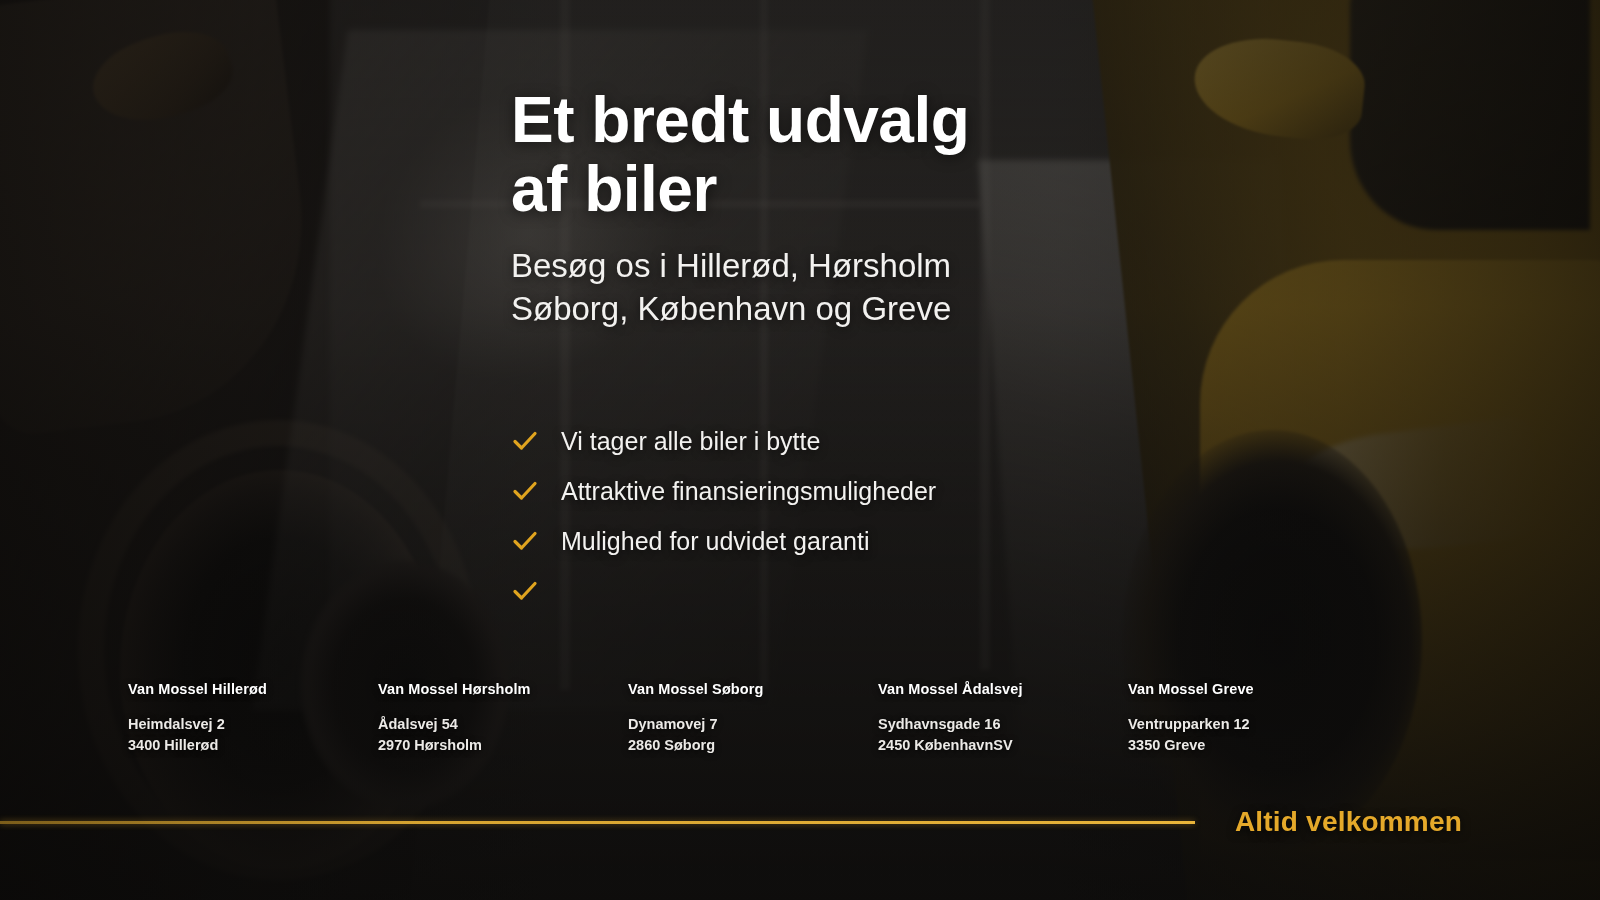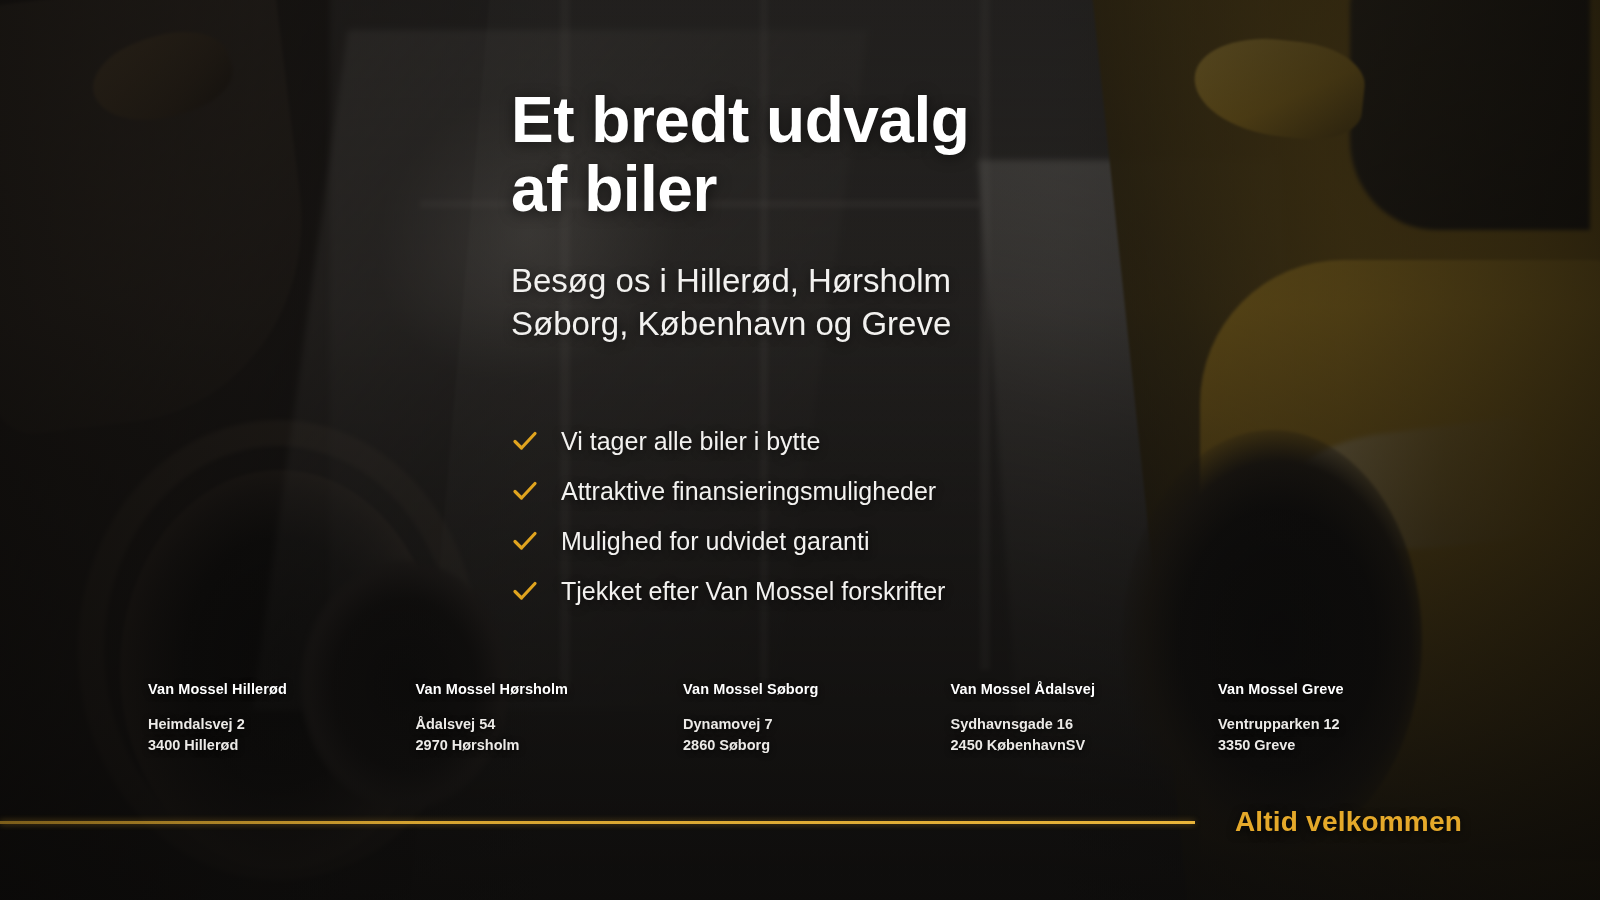--- a/index.html
+++ b/index.html
@@ -157,21 +157,21 @@
   .hero-title{
     font-size:64px;
     font-weight:700;
     line-height:1.08;
     letter-spacing:-0.5px;
     color:#ffffff;
     text-shadow:0 2px 14px rgba(0,0,0,.55);
     white-space:pre-line;
   }
   .hero-sub{
-    margin-top:36px;
+    margin-top:21px;
     font-size:33px;
     font-weight:400;
     line-height:1.30;
     color:#f2f1ef;
     text-shadow:0 2px 10px rgba(0,0,0,.55);
     white-space:pre-line;
   }
 
   .usp-list{
     position:absolute;
@@ -193,24 +193,24 @@
     font-size:25px;
     font-weight:400;
     color:#f3f2f0;
     text-shadow:0 2px 8px rgba(0,0,0,.6);
     white-space:nowrap;
   }
 
   
   .dealers{
     position:absolute;
-    left:148px; top:681px;
+    left:128px; top:681px;
     width:1320px;
     display:flex;
-    justify-content:space-between;
+    justify-content:flex-start;
   }
   .dealer{ width:250px; }
   .dealer-name{
     font-size:14.5px;
     font-weight:700;
     color:#ffffff;
     letter-spacing:.1px;
     text-shadow:0 1px 6px rgba(0,0,0,.8);
     white-space:nowrap;
   }
@@ -311,21 +311,20 @@
         <svg class="check-icon" viewBox="0 0 28 28" aria-hidden="true">
           <path d="M4 14.5 L10.5 21 L24 6.5" fill="none" stroke="#e0a41f" stroke-width="3.2" stroke-linecap="round" stroke-linejoin="round"></path>
         </svg>
         <span class="usp-label">Mulighed for udvidet garanti</span>
       </li>
 
       <li class="usp-item">
         <svg class="check-icon" viewBox="0 0 28 28" aria-hidden="true">
           <path d="M4 14.5 L10.5 21 L24 6.5" fill="none" stroke="#e0a41f" stroke-width="3.2" stroke-linecap="round" stroke-linejoin="round"></path>
         </svg>
-        <span class="usp-label">Tjekket efter Van Mossel forskrifter</span>
       </li>
 
     </ul>
 
     <div class="dealers">
 
       <div class="dealer">
         <div class="dealer-name">Van Mossel Hillerød</div>
         <div class="dealer-addr">Heimdalsvej 2
 3400 Hillerød</div>

